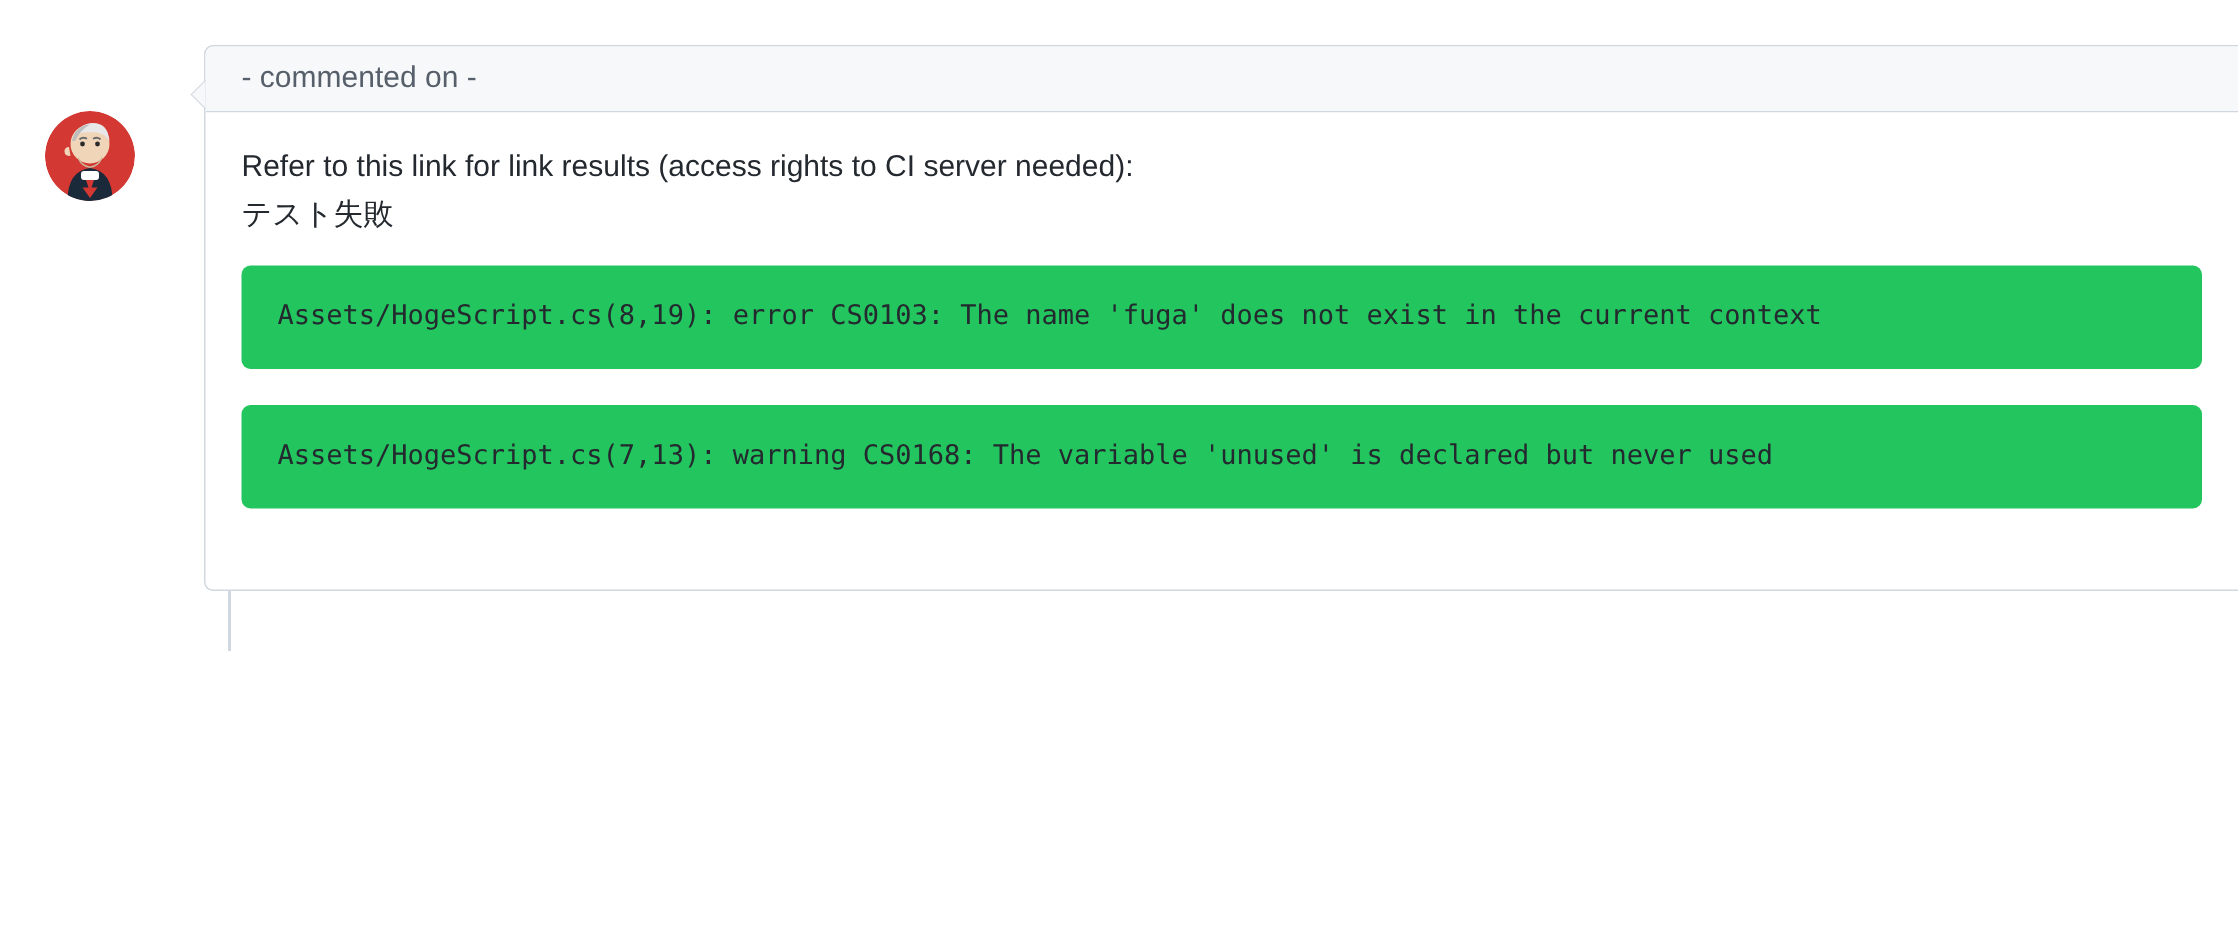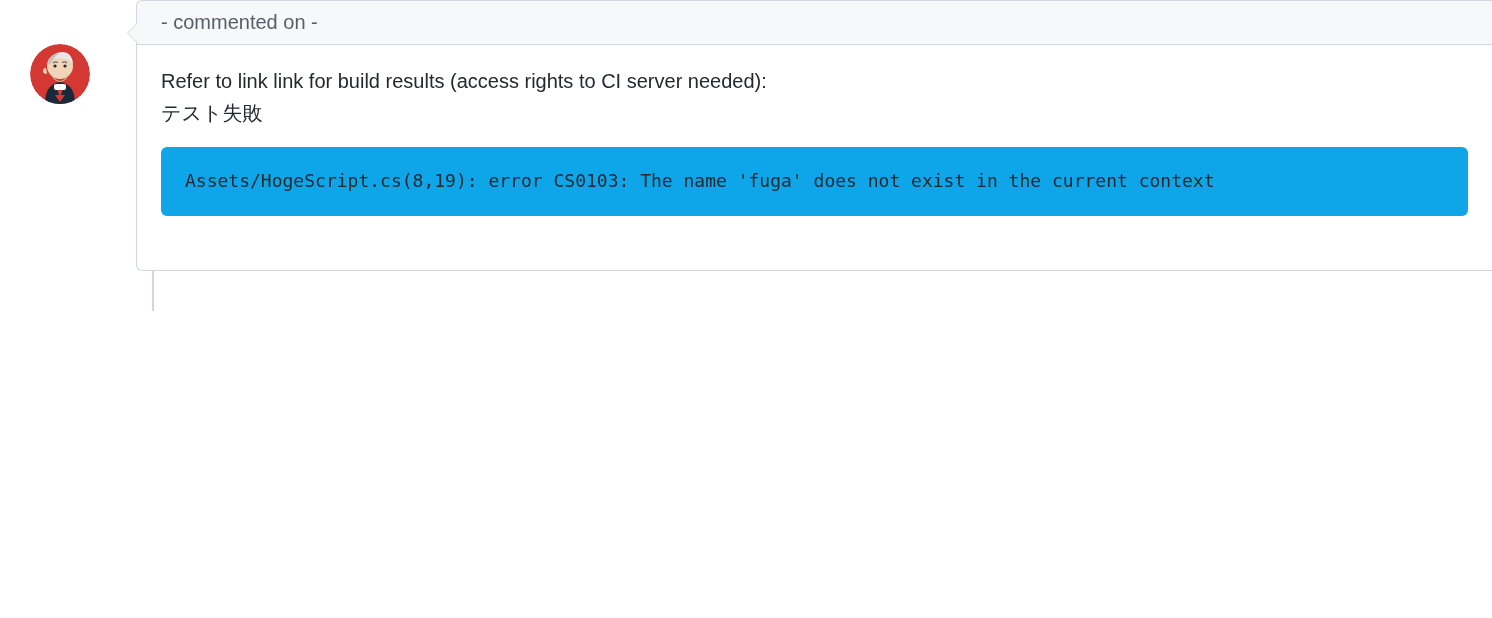--- a/index.html
+++ b/index.html
@@ -34,20 +34,21 @@
     height: 60px;
     border-radius: 50%;
     overflow: hidden;
     z-index: 2;
     background: #fff;
   }
   .avatar svg { display: block; width: 100%; height: 100%; }
   .comment-box {
     position: relative;
     margin-left: 36px;
+    margin-top: 30px;
     margin-right: 0;
     border: 1px solid #d0d7de;
     border-right: none;
     border-radius: 6px 0 0 6px;
     background: #fff;
     z-index: 2;
   }
   .comment-caret {
     position: absolute;
     left: -10px;
@@ -74,21 +75,21 @@
     color: #57606a;
     border-radius: 6px 0 0 0;
   }
   .comment-body {
     padding: 20px 24px 30px 24px;
     font-size: 20px;
     line-height: 1.6;
   }
   .comment-body p { margin: 0 0 18px 0; }
   .code-block {
-    background: #0ea5e9;
+    background: #22c55e;
     border-radius: 6px;
     padding: 20px 24px;
     font-family: ui-monospace, SFMono-Regular, "SF Mono", Menlo, Consolas, monospace;
     font-size: 18px;
     white-space: pre;
     overflow-x: auto;
     margin-bottom: 24px;
     color: #24292f;
   }
   .post-spacer {
@@ -125,21 +126,22 @@
       <span>-</span>
       <span> </span>
       <span>commented</span>
       <span> </span>
       <span>on</span>
       <span> </span>
       <span>-</span>
     </div>
     <div class="comment-body">
       <p>
-        <span>Refer to link link for build results (access rights to CI server needed):</span><br>
+        <span>Refer to this link for link results (access rights to CI server needed):</span><br>
         <span>テスト失敗</span>
       </p>
       <div class="code-block">Assets/HogeScript.cs(8,19): error CS0103: The name 'fuga' does not exist in the current context</div>
+      <div class="code-block">Assets/HogeScript.cs(7,13): warning CS0168: The variable 'unused' is declared but never used</div>
     </div>
   </div>
 
   <div class="post-spacer"></div>
 </div>
 
 </body></html>

